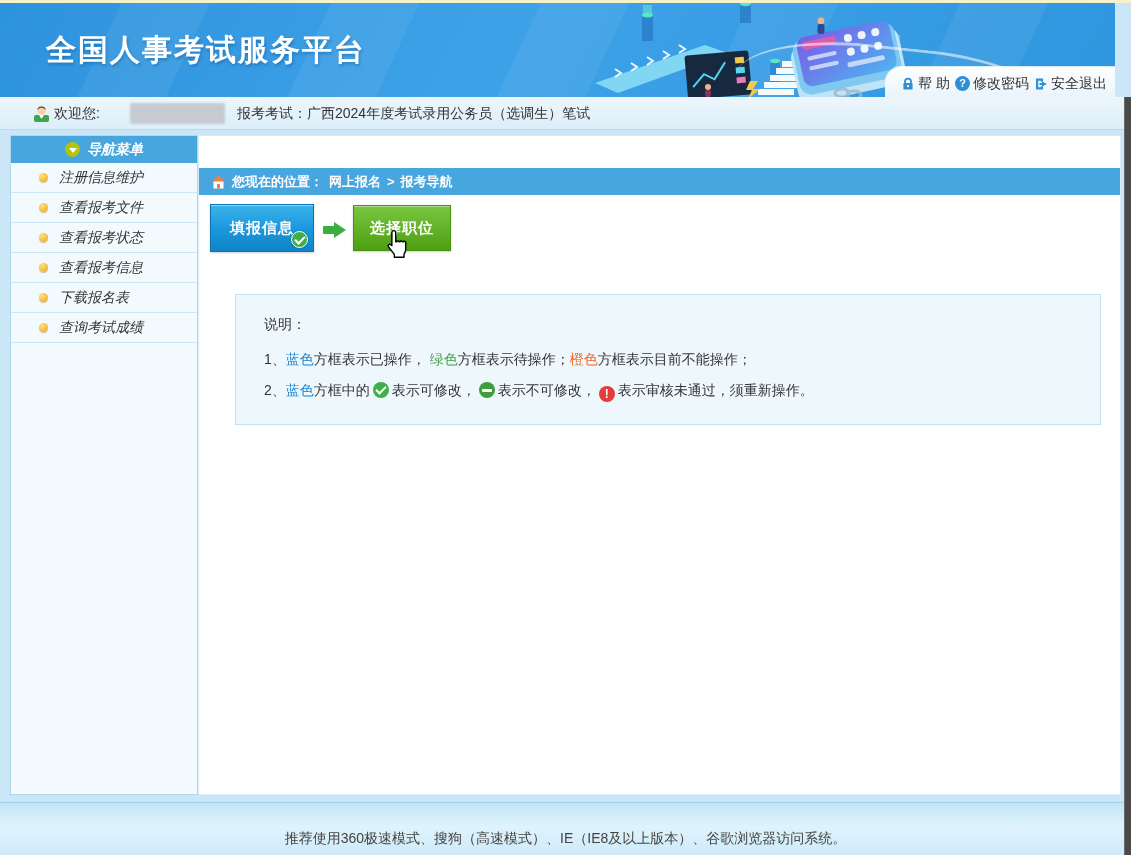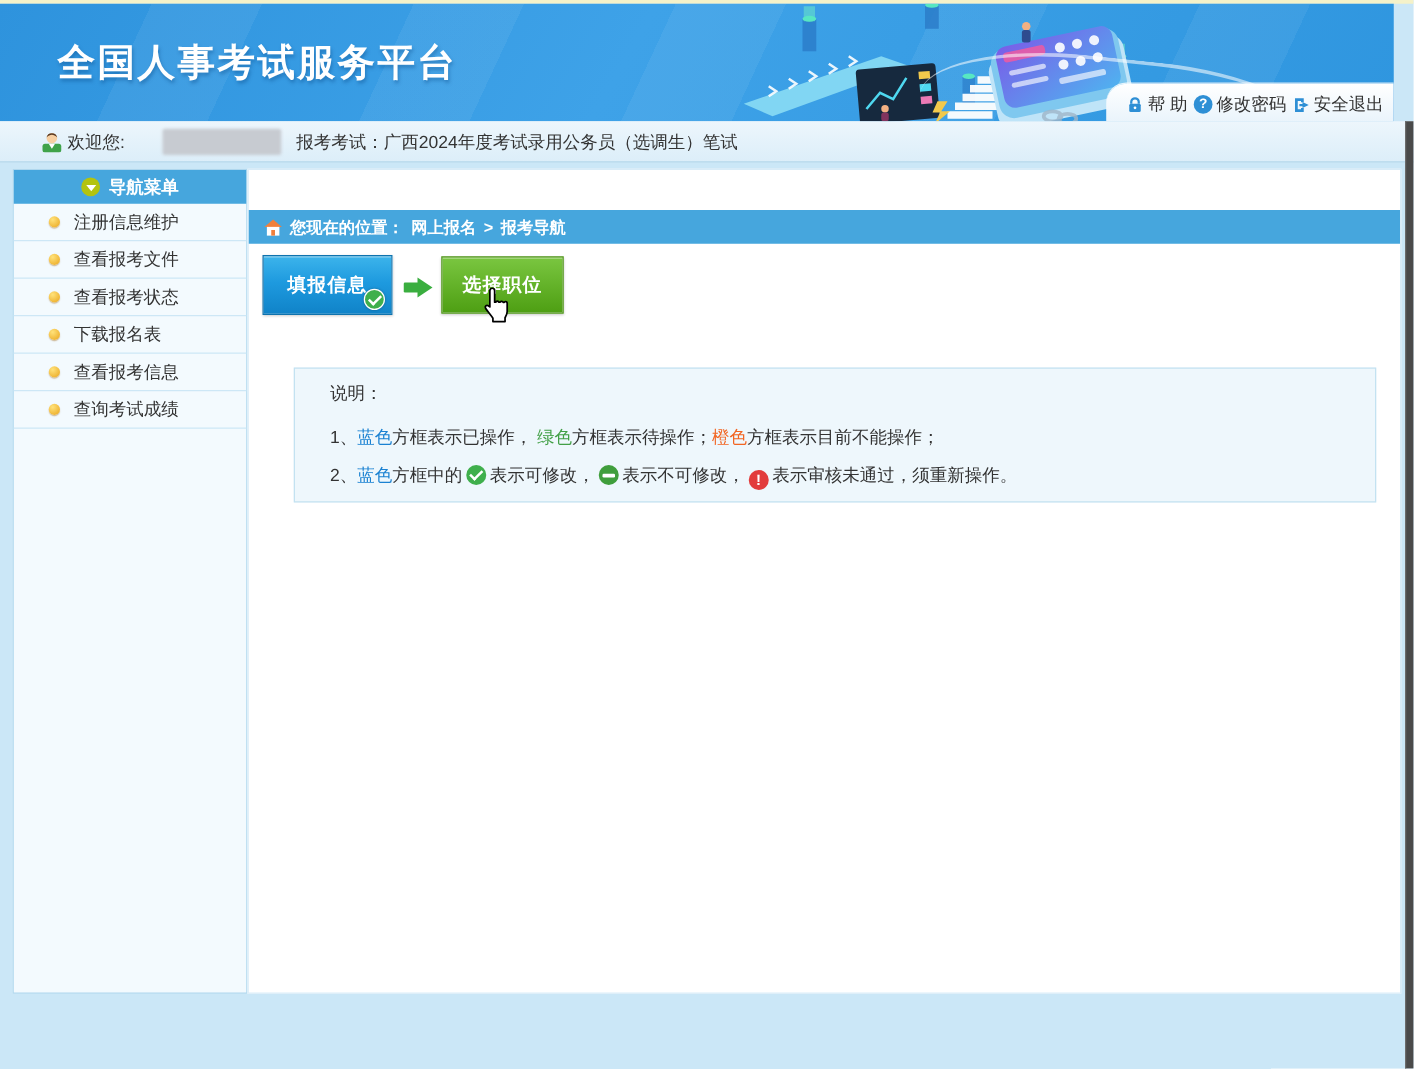--- a/index.html
+++ b/index.html
@@ -38,21 +38,21 @@
   .welcome-bar { position:absolute; top:97px; left:0; right:0; height:33px;
     background:linear-gradient(180deg,#EDF6FC,#DCEEF9); border-bottom:1px solid #B9D9EC; }
   .avatar { position:absolute; left:33px; top:8px; }
   .greet { position:absolute; left:54px; top:8px; }
   .redacted { position:absolute; left:130px; top:6px; width:95px; height:21px;
     background:#C7CBD1; border-radius:2px; filter:blur(1.2px); }
   .exam { position:absolute; left:237px; top:8px; }
 
   
   .sidebar { position:absolute; left:10px; top:135px; width:188px; bottom:60px;
-    background:var(--panel_bg,#F3FAFE); border:1px solid var(--panel_border,#AFD7EE); }
+    background:var(--panel_bg,#F3FAFE); border:1px solid var(--panel_border,#AFD7EE);font-style:italic; }
   .side-header { height:27px; background:var(--bar_blue,#46A6DD); color:#fff; font-weight:bold; font-size:14px;
     display:flex; align-items:center; justify-content:center; gap:7px; cursor:pointer; }
   .nav-toggle { width:15px; height:15px; border-radius:50%; background:var(--nav_toggle_olive,#B3C30F); position:relative; }
   .nav-toggle::after { content:''; position:absolute; left:4px; top:6px;
     border-left:4px solid transparent; border-right:4px solid transparent; border-top:5px solid #fff; }
   .side-menu { list-style:none; }
   .side-menu li { height:30px; display:flex; align-items:center; gap:11px; padding-left:28px;
     border-bottom:1px solid #CDE7F6; cursor:pointer; }
   .bullet { width:9px; height:9px; border-radius:50%;
     background:radial-gradient(circle at 35% 30%, #FFE27A, var(--bullet_gold,#E9A41B)); box-shadow:0 1px 1px rgba(150,90,0,.4); }
@@ -80,23 +80,23 @@
   .check-badge::after { content:''; position:absolute; left:3px; top:4px; width:8px; height:4px;
     border-left:2px solid #fff; border-bottom:2px solid #fff; transform:rotate(-45deg); }
   .arrow-right { margin:18px 7px 0 9px; position:relative; width:23px; height:16px; }
   .arrow-right::before { content:''; position:absolute; left:0; top:4px; width:12px; height:8px;
     background:var(--arrow_green,#3AAE3F); border-radius:1px; }
   .arrow-right::after { content:''; position:absolute; left:11px; top:0;
     border-left:12px solid var(--arrow_green,#3AAE3F); border-top:8px solid transparent; border-bottom:8px solid transparent; }
   .hand-cursor { position:absolute; left:30px; top:23px; z-index:4; }
 
   
-  .notice { position:absolute; left:36px; top:158px; width:866px; height:108px;
+  .notice { position:absolute; left:36px; top:158px; width:866px; height:131px;
     background:var(--notice_bg,#EEF7FC); border:1px solid var(--notice_border,#C3E2F1);
-    padding:9px 20px 0 28px; line-height:20px; }
+    padding:19px 20px 0 28px; line-height:20px; }
   .notice .row1 { margin-top:15px; }
   .notice .row2 { margin-top:11px; }
   .t-blue { color:var(--blue_text,#1B82D2); }
   .t-green { color:var(--green_text,#43A047); }
   .t-orange { color:var(--orange_text,#F26522); }
   .ic { display:inline-block; width:16px; height:16px; border-radius:50%; vertical-align:-3px; position:relative; margin:0 3px; }
   .ic-check { background:var(--check_green,#3FAF4C); }
   .ic-check::after { content:''; position:absolute; left:3px; top:4px; width:8px; height:4px;
     border-left:2px solid #fff; border-bottom:2px solid #fff; transform:rotate(-45deg); }
   .ic-minus { background:#3F9E3C; }
@@ -250,25 +250,25 @@
       <li>
         <span class="bullet"></span>
         <span>查看报考文件</span>
       </li>
       <li>
         <span class="bullet"></span>
         <span>查看报考状态</span>
       </li>
       <li>
         <span class="bullet"></span>
+        <span>查看报考信息</span>
+      </li>
+      <li>
+        <span class="bullet"></span>
         <span>下载报名表</span>
-      </li>
-      <li>
-        <span class="bullet"></span>
-        <span>查看报考信息</span>
       </li>
       <li>
         <span class="bullet"></span>
         <span>查询考试成绩</span>
       </li>
     </ul>
   </aside>
 
   <main class="main">
     <div class="breadcrumb">
@@ -301,15 +301,18 @@
       <div>说明：</div>
       <div class="row1">
         <span>1、</span><span class="t-blue">蓝色</span><span>方框表示已操作， </span><span class="t-green">绿色</span><span>方框表示待操作；</span><span class="t-orange">橙色</span><span>方框表示目前不能操作；</span>
       </div>
       <div class="row2">
         <span>2、</span><span class="t-blue">蓝色</span><span>方框中的</span><span class="ic ic-check"></span><span>表示可修改，</span><span class="ic ic-minus"></span><span>表示不可修改，</span><span class="ic ic-alert"></span><span>表示审核未通过，须重新操作。</span>
       </div>
     </div>
   </main>
 
+  <footer class="footer">
+    <span>推荐使用360极速模式、搜狗（高速模式）、IE（IE8及以上版本）、谷歌浏览器访问系统。</span>
+  </footer>
 
   <div class="scroll-strip"></div>
 </div>
 
 </body></html>

